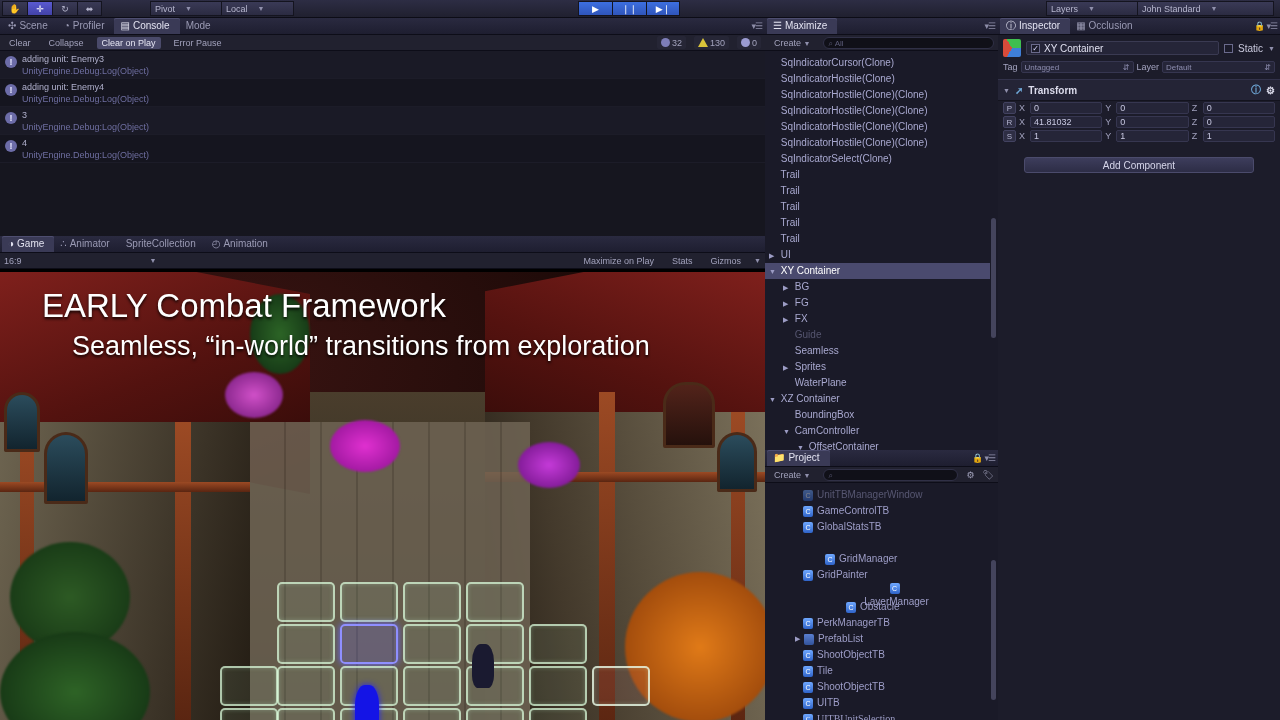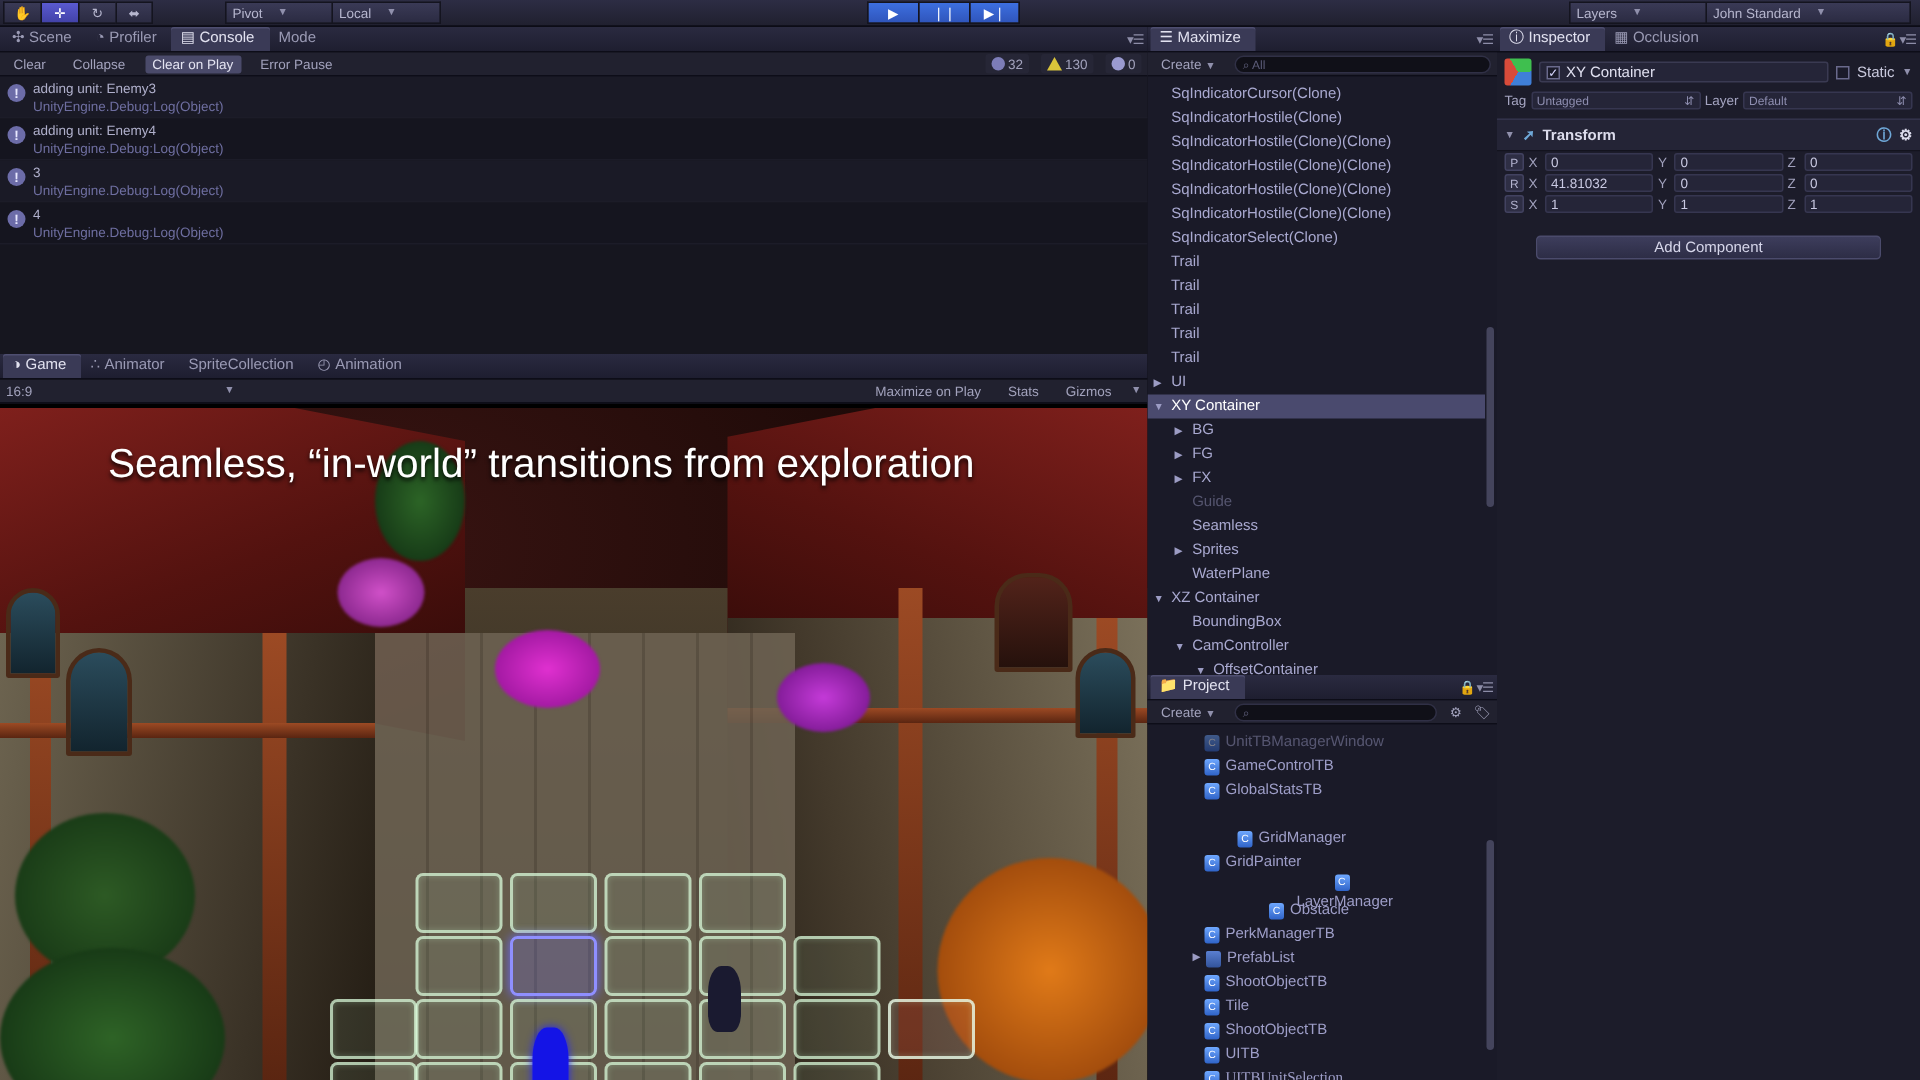--- a/index.html
+++ b/index.html
@@ -378,20 +378,21 @@
 
       </div>
 
       <div class="unit blue" style="left:355px;top:413px;width:24px;height:52px;"></div>
 
       <div class="unit dark" style="left:472px;top:372px;width:22px;height:44px;"></div>
 
     </div>
 
     <div id="caption">
+      <div id="cap1">EARLY Combat Framework</div>
       <div id="cap2">Seamless, “in-world” transitions from exploration</div>
     </div>
   </div>
 
   <div class="panel" id="hierarchy">
     <div class="tabbar">
       <div class="tab active">
         <span>☰</span>
         <span>Maximize</span>
       </div>

